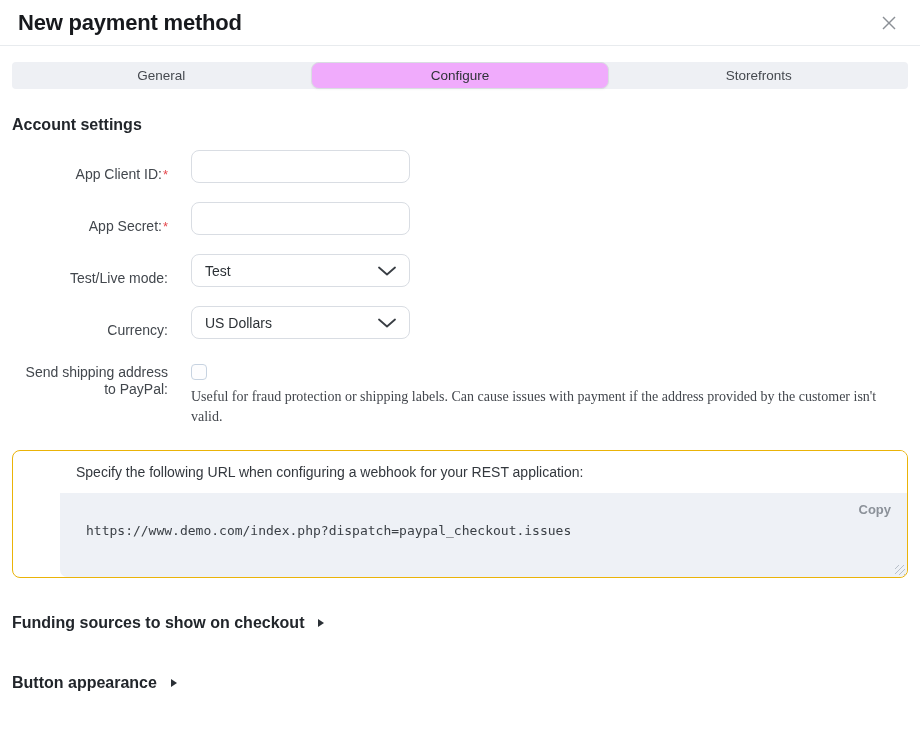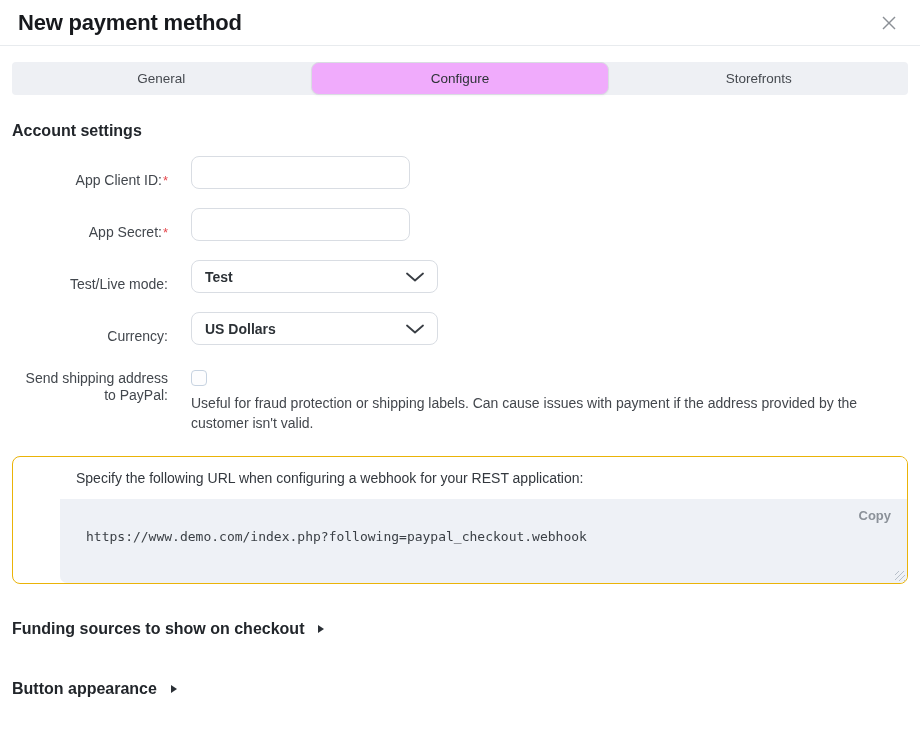--- a/index.html
+++ b/index.html
@@ -23,21 +23,21 @@
     font-size: 22px; font-weight: 700; color: #17191d; letter-spacing: -0.2px;
   }
   .close-button {
     background: none; border: none; padding: 2px; cursor: pointer;
     display: flex; align-items: center; justify-content: center;
   }
 
   
   .tabbar {
     margin: 16px 12px 0 12px;
-    height: 33px;
+    height: 27px;
     background: #eef0f4;
     border-radius: 4px;
     display: flex;
   }
   .tab {
     flex: 1 1 0;
     display: flex; align-items: center; justify-content: center;
     font-size: 13.5px; color: #45494f;
     border-radius: 8px;
     border: 1px solid transparent;
@@ -68,40 +68,39 @@
   .control-col { margin-left: 23px; flex: 1 1 auto; min-width: 0; }
 
   .text-input {
     width: 219px; height: 33px;
     border: 1px solid #d9dde3; border-radius: 8px;
     padding: 0 12px;
     font-family: "Liberation Sans", sans-serif; font-size: 14px; color: #2c3136;
     background: #fff; outline: none;
   }
   .select-control {
-    width: 247px; height: 33px;
+    width: 219px; height: 33px;
     border: 1px solid #d9dde3; border-radius: 8px;
     background: #fff;
     display: flex; align-items: center; justify-content: space-between;
     padding: 0 13px;
     font-size: 14px; color: #2c3136;
     cursor: pointer;
-    font-weight: bold;
   }
 
   .checkbox-box {
     width: 16px; height: 16px;
     border: 1px solid #c7d3e1; border-radius: 4px;
     background: #fdfdfe;
     display: inline-block;
     cursor: pointer;
   }
   .help-text {
     font-size: 14px; line-height: 20px; color: #43474d;
-    margin-top: 3px; max-width: 700px;
+    margin-top: 3px; max-width: 700px; font-family: Liberation Serif, serif;
   }
 
   
   .webhook-box {
     margin-top: 23px;
     border: 1px solid #eab308;
     border-radius: 8px;
     overflow: hidden;
     padding-left: 47px;
   }
@@ -222,21 +221,21 @@
     <div class="control-col">
       <span class="checkbox-box"></span>
       <div class="help-text">Useful for fraud protection or shipping labels. Can cause issues with payment if the address provided by the customer isn't valid.</div>
     </div>
   </div>
 
   <div class="webhook-box">
     <div class="webhook-instruction">Specify the following URL when configuring a webhook for your REST application:</div>
     <div class="webhook-code">
       <span class="copy-link">Copy</span>
-      <span class="webhook-url">https://www.demo.com/index.php?following=paypal_checkout.webhook</span>
+      <span class="webhook-url">https://www.demo.com/index.php?dispatch=paypal_checkout.issues</span>
       <span class="resize-grip"></span>
     </div>
   </div>
 
   <div class="collapsible">
     <span class="collapsible-label">Funding sources to show on checkout</span>
     <span class="triangle-right"></span>
   </div>
 
   <div class="collapsible">

